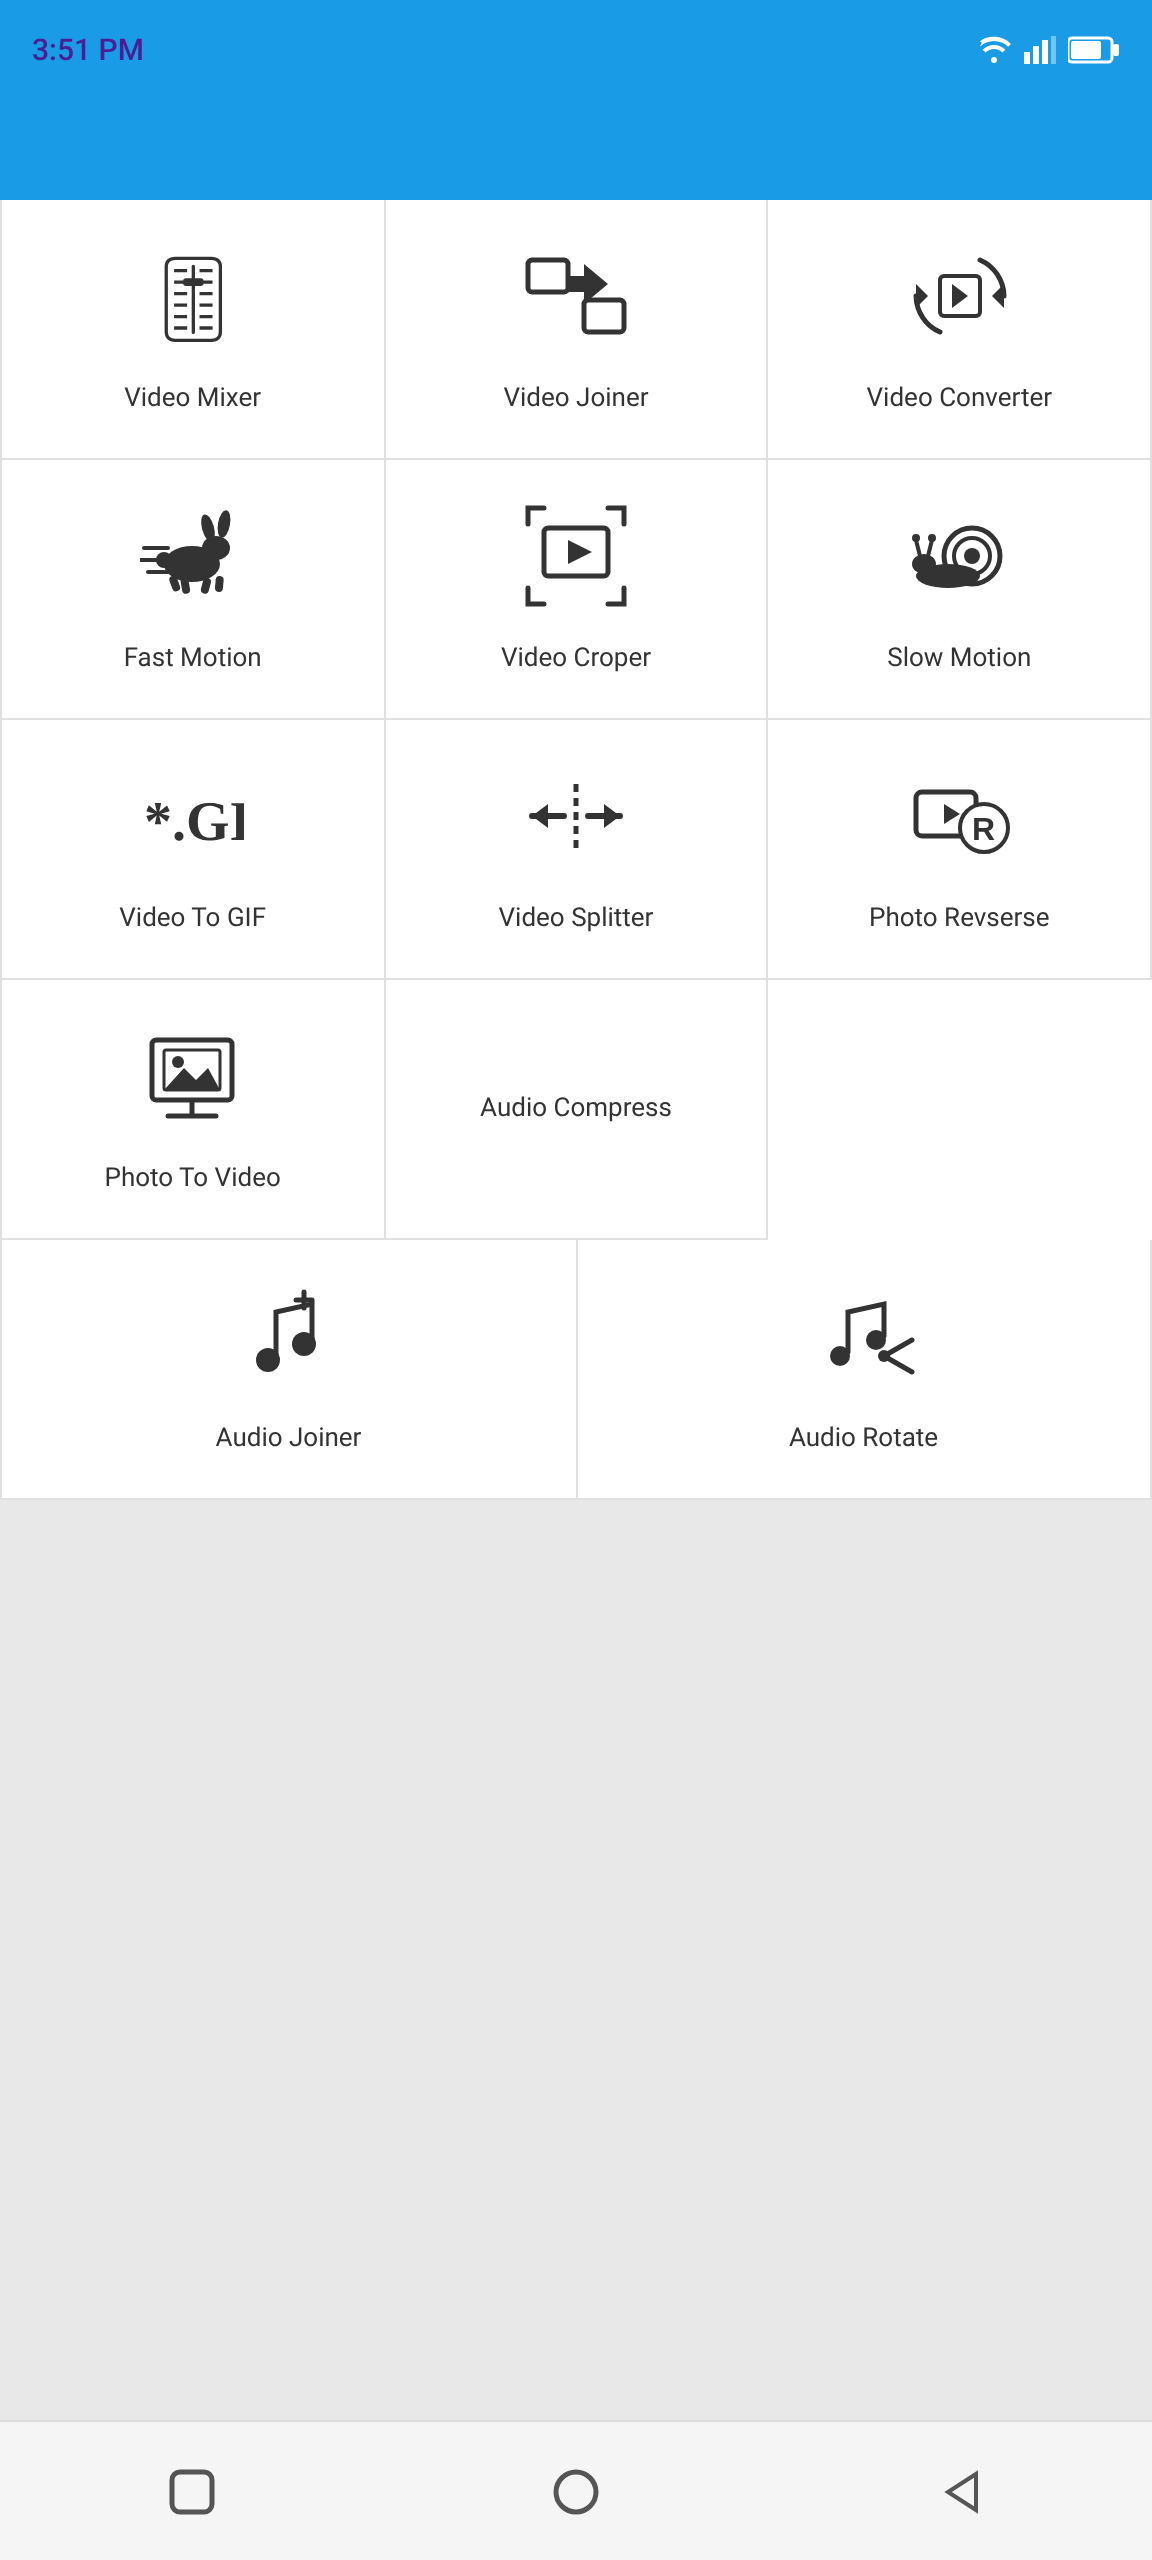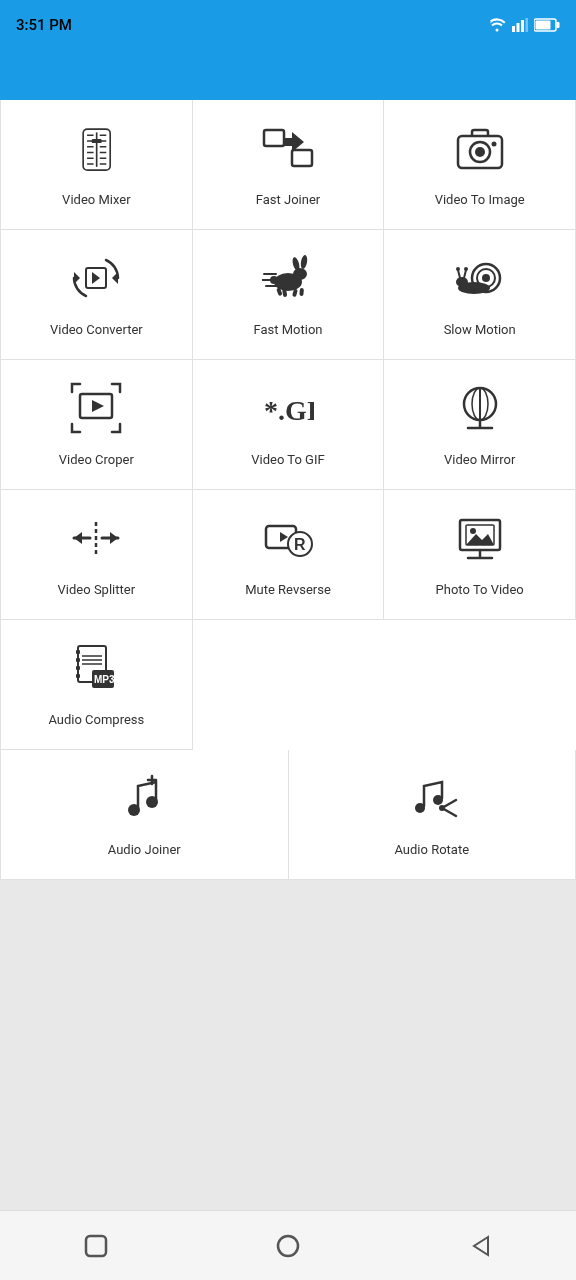--- a/index.html
+++ b/index.html
@@ -12,21 +12,21 @@
       display: flex;
       flex-direction: column;
     }
     .status-bar {
       background: #1a9be6;
       height: 50px;
       display: flex;
       align-items: center;
       justify-content: space-between;
       padding: 0 16px;
-      color: #000000;
+      color: #4c1d95;
       font-size: 15px;
       font-weight: 500;
     }
     .status-right {
       display: flex;
       align-items: center;
       gap: 6px;
     }
     .app-header {
       background: #1a9be6;
@@ -139,39 +139,23 @@
     <span class="label">Video Mixer</span>
   </div>
   <div class="grid-item">
     <div class="icon">
       <svg viewBox="0 0 52 52">
         <rect x="2" y="8" width="20" height="16" rx="2" fill="none" stroke="#333" stroke-width="2.5"></rect>
         <polygon points="22,16 30,16 30,10 42,20 30,30 30,24 22,24" fill="#333"></polygon>
         <rect x="30" y="28" width="20" height="16" rx="2" fill="none" stroke="#333" stroke-width="2.5"></rect>
       </svg>
     </div>
-    <span class="label">Fast Joiner</span>
-  </div>
-
-  <div class="grid-item">
-    <div class="icon">
-      <svg viewBox="0 0 52 52">
-
-        <rect x="4" y="14" width="44" height="32" rx="4" fill="none" stroke="#333" stroke-width="2.5"></rect>
-
-        <circle cx="26" cy="30" r="10" fill="none" stroke="#333" stroke-width="2.5"></circle>
-        <circle cx="26" cy="30" r="5" fill="#333"></circle>
-
-        <path d="M18 14 L18 10 Q18 8 20 8 L32 8 Q34 8 34 10 L34 14" fill="none" stroke="#333" stroke-width="2.5"></path>
-
-        <circle cx="40" cy="22" r="2.5" fill="#333"></circle>
-      </svg>
-    </div>
-    <span class="label">Video To Image</span>
-  </div>
+    <span class="label">Video Joiner</span>
+  </div>
+
   <div class="grid-item">
     <div class="icon">
       <svg viewBox="0 0 52 52">
 
         <rect x="16" y="16" width="20" height="20" rx="2" fill="none" stroke="#333" stroke-width="2"></rect>
         <polygon points="22,20 30,26 22,32" fill="#333"></polygon>
 
         <path d="M36 8 A20 20 0 0 1 48 26" fill="none" stroke="#333" stroke-width="2.5" stroke-linecap="round"></path>
         <polygon points="48,20 48,32 42,26" fill="#333"></polygon>
 
@@ -202,20 +186,36 @@
         <rect x="20" y="37" width="4" height="8" rx="2" fill="#333" transform="rotate(-10 22 37)"></rect>
 
         <line x1="2" y1="22" x2="14" y2="22" stroke="#333" stroke-width="2" stroke-linecap="round"></line>
         <line x1="0" y1="28" x2="10" y2="28" stroke="#333" stroke-width="2" stroke-linecap="round"></line>
         <line x1="4" y1="34" x2="14" y2="34" stroke="#333" stroke-width="2" stroke-linecap="round"></line>
       </svg>
     </div>
     <span class="label">Fast Motion</span>
   </div>
 
+  <div class="grid-item">
+    <div class="icon">
+      <svg viewBox="0 0 52 52">
+
+        <rect x="10" y="12" width="32" height="24" rx="2" fill="none" stroke="#333" stroke-width="2.5"></rect>
+
+        <polygon points="22,18 22,30 34,24" fill="#333"></polygon>
+
+        <path d="M2 10 L2 2 L10 2" fill="none" stroke="#333" stroke-width="2.5" stroke-linecap="round"></path>
+        <path d="M42 2 L50 2 L50 10" fill="none" stroke="#333" stroke-width="2.5" stroke-linecap="round"></path>
+        <path d="M2 42 L2 50 L10 50" fill="none" stroke="#333" stroke-width="2.5" stroke-linecap="round"></path>
+        <path d="M50 42 L50 50 L42 50" fill="none" stroke="#333" stroke-width="2.5" stroke-linecap="round"></path>
+      </svg>
+    </div>
+    <span class="label">Video Croper</span>
+  </div>
   <div class="grid-item">
     <div class="icon">
       
       <svg viewBox="0 0 52 52">
 
         <circle cx="32" cy="26" r="14" fill="none" stroke="#333" stroke-width="2.5"></circle>
         <circle cx="32" cy="26" r="9" fill="none" stroke="#333" stroke-width="2"></circle>
         <circle cx="32" cy="26" r="4" fill="#333"></circle>
 
         <ellipse cx="20" cy="36" rx="16" ry="6" fill="#333"></ellipse>
@@ -226,58 +226,26 @@
         <line x1="10" y1="26" x2="12" y2="18" stroke="#333" stroke-width="2" stroke-linecap="round"></line>
         <circle cx="4" cy="17" r="2" fill="#333"></circle>
         <circle cx="12" cy="17" r="2" fill="#333"></circle>
       </svg>
     </div>
     <span class="label">Slow Motion</span>
   </div>
   <div class="grid-item">
     <div class="icon">
       <svg viewBox="0 0 52 52">
-
-        <rect x="10" y="12" width="32" height="24" rx="2" fill="none" stroke="#333" stroke-width="2.5"></rect>
-
-        <polygon points="22,18 22,30 34,24" fill="#333"></polygon>
-
-        <path d="M2 10 L2 2 L10 2" fill="none" stroke="#333" stroke-width="2.5" stroke-linecap="round"></path>
-        <path d="M42 2 L50 2 L50 10" fill="none" stroke="#333" stroke-width="2.5" stroke-linecap="round"></path>
-        <path d="M2 42 L2 50 L10 50" fill="none" stroke="#333" stroke-width="2.5" stroke-linecap="round"></path>
-        <path d="M50 42 L50 50 L42 50" fill="none" stroke="#333" stroke-width="2.5" stroke-linecap="round"></path>
-      </svg>
-    </div>
-    <span class="label">Video Croper</span>
-  </div>
-  <div class="grid-item">
-    <div class="icon">
-      <svg viewBox="0 0 52 52">
         <text x="2" y="38" font-size="28" font-weight="bold" fill="#333" font-family="serif">*.GIF</text>
       </svg>
     </div>
     <span class="label">Video To GIF</span>
   </div>
 
-  <div class="grid-item">
-    <div class="icon">
-      <svg viewBox="0 0 52 52">
-
-        <circle cx="26" cy="22" r="16" fill="none" stroke="#333" stroke-width="2.5"></circle>
-
-        <line x1="26" y1="6" x2="26" y2="38" stroke="#333" stroke-width="2"></line>
-
-        <ellipse cx="26" cy="22" rx="8" ry="16" fill="none" stroke="#333" stroke-width="1.5"></ellipse>
-
-        <line x1="26" y1="38" x2="26" y2="46" stroke="#333" stroke-width="2.5"></line>
-        <line x1="14" y1="46" x2="38" y2="46" stroke="#333" stroke-width="2.5" stroke-linecap="round"></line>
-      </svg>
-    </div>
-    <span class="label">Video Mirror</span>
-  </div>
   <div class="grid-item">
     <div class="icon">
       <svg viewBox="0 0 52 52">
 
         <line x1="26" y1="10" x2="26" y2="42" stroke="#333" stroke-width="2.5" stroke-dasharray="4,3"></line>
 
         <line x1="4" y1="26" x2="20" y2="26" stroke="#333" stroke-width="3" stroke-linecap="round"></line>
         <polygon points="4,26 12,20 12,32" fill="#333"></polygon>
 
         <line x1="32" y1="26" x2="48" y2="26" stroke="#333" stroke-width="3" stroke-linecap="round"></line>
@@ -291,57 +259,39 @@
     <div class="icon">
       <svg viewBox="0 0 52 52">
 
         <rect x="4" y="14" width="30" height="22" rx="3" fill="none" stroke="#333" stroke-width="2.5"></rect>
         <polygon points="18,20 18,30 26,25" fill="#333"></polygon>
 
         <circle cx="38" cy="32" r="12" fill="white" stroke="#333" stroke-width="2"></circle>
         <text x="32" y="38" font-size="16" font-weight="bold" fill="#333" font-family="Arial">R</text>
       </svg>
     </div>
-    <span class="label">Mute Revserse</span>
+    <span class="label">Photo Revserse</span>
   </div>
   <div class="grid-item">
     <div class="icon">
       <svg viewBox="0 0 52 52">
 
         <rect x="6" y="8" width="40" height="30" rx="2" fill="none" stroke="#333" stroke-width="2.5"></rect>
 
         <rect x="12" y="13" width="28" height="20" rx="1" fill="none" stroke="#333" stroke-width="1.5"></rect>
         <circle cx="19" cy="19" r="3" fill="#333"></circle>
         <polygon points="12,33 22,22 28,28 34,22 40,33" fill="#333"></polygon>
 
         <line x1="26" y1="38" x2="26" y2="46" stroke="#333" stroke-width="2.5"></line>
         <line x1="14" y1="46" x2="38" y2="46" stroke="#333" stroke-width="2.5" stroke-linecap="round"></line>
       </svg>
     </div>
     <span class="label">Photo To Video</span>
   </div>
   <div class="grid-item">
-    <div class="icon">
-      <svg viewBox="0 0 52 52">
-
-        <rect x="8" y="4" width="28" height="36" rx="2" fill="none" stroke="#333" stroke-width="2"></rect>
-
-        <line x1="12" y1="14" x2="32" y2="14" stroke="#333" stroke-width="1.5"></line>
-        <line x1="12" y1="18" x2="32" y2="18" stroke="#333" stroke-width="1.5"></line>
-        <line x1="12" y1="22" x2="32" y2="22" stroke="#333" stroke-width="1.5"></line>
-
-        <rect x="22" y="28" width="22" height="18" rx="2" fill="#333"></rect>
-        <text x="24" y="41" font-size="10" fill="white" font-weight="bold" font-family="Arial">MP3</text>
-
-        <rect x="6" y="8" width="4" height="4" rx="1" fill="#333"></rect>
-        <rect x="6" y="16" width="4" height="4" rx="1" fill="#333"></rect>
-        <rect x="6" y="24" width="4" height="4" rx="1" fill="#333"></rect>
-        <rect x="6" y="32" width="4" height="4" rx="1" fill="#333"></rect>
-      </svg>
-    </div>
     <span class="label">Audio Compress</span>
   </div>
 </div>
 
 <div class="grid-2col">
   <div class="grid-item">
     <div class="icon">
       <svg viewBox="0 0 52 52">
 
         <path d="M20 36 L20 14 L38 10 L38 28" fill="none" stroke="#333" stroke-width="2.5" stroke-linecap="round"></path>

